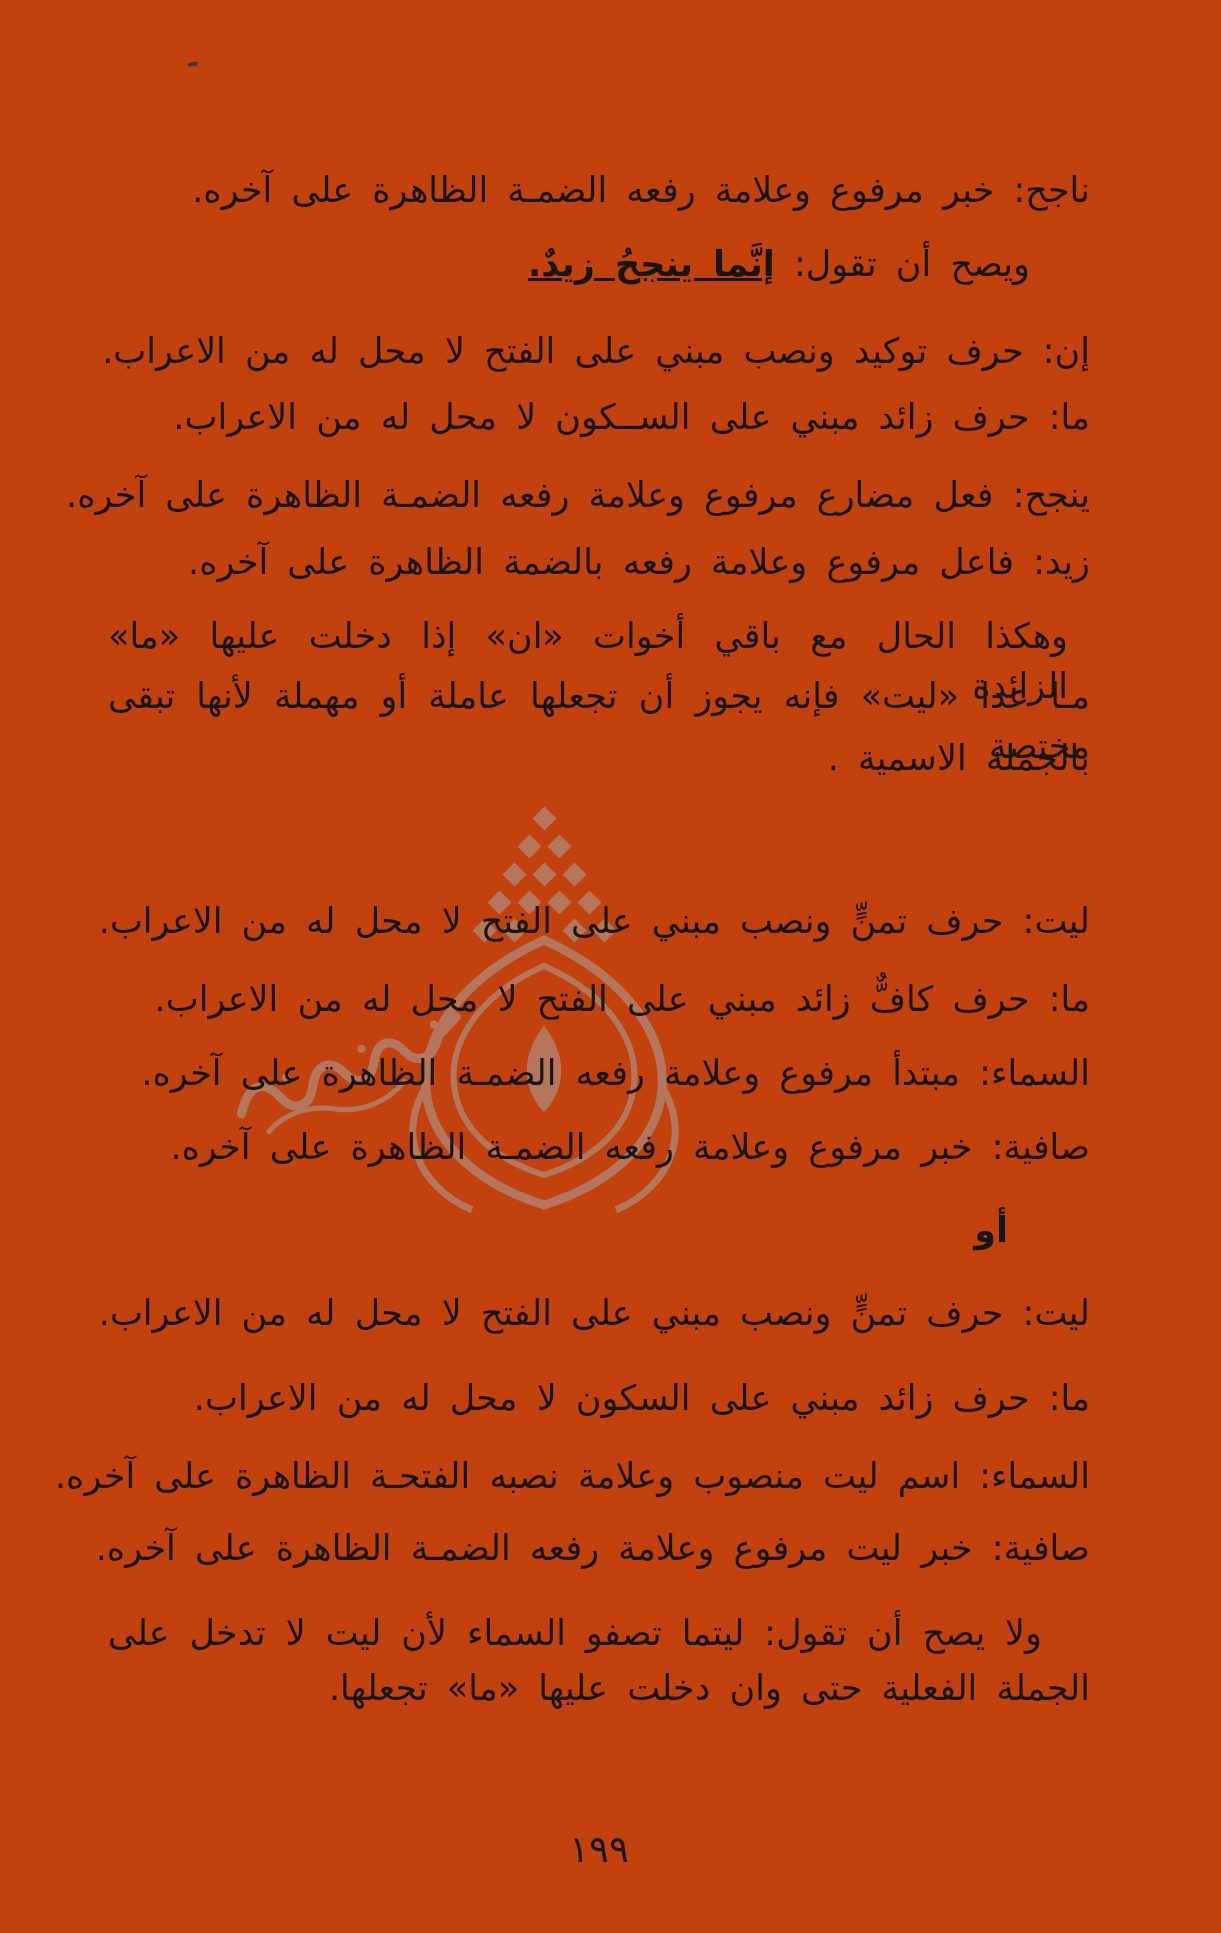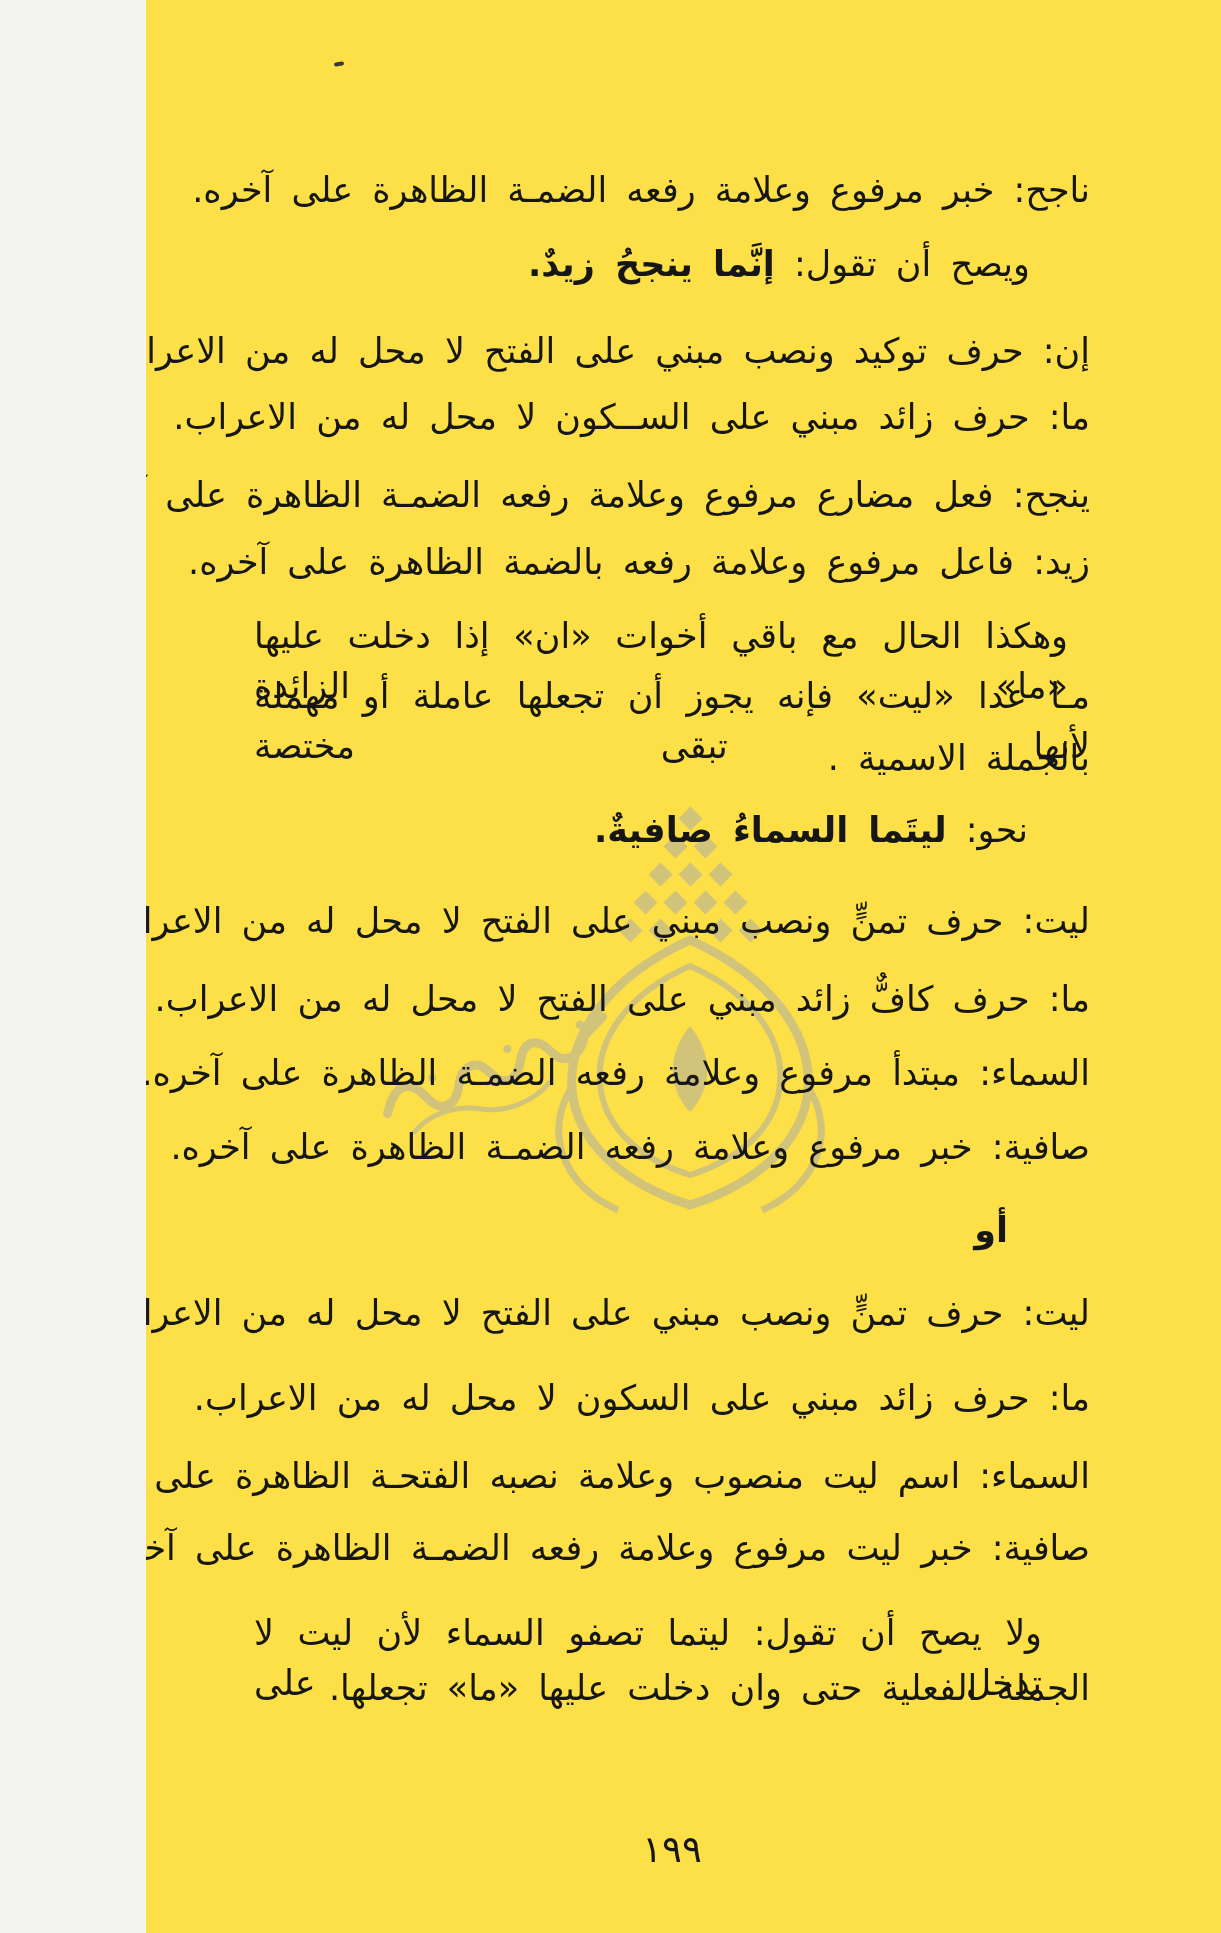--- a/index.html
+++ b/index.html
@@ -3,22 +3,22 @@
 <meta charset="utf-8">
 <style>
   html,body{margin:0;padding:0;}
   body{
     width:1221px;height:1933px;
     background:#f4f4f1;
     font-family:"DejaVu Sans", sans-serif;
   }
   .page{
     position:relative;
-    width:1075px;height:1933px;
-    background:#fde047;
+    width:1221px;height:1933px;
+    background:#c2410c;
     color:#161616;
     direction:rtl;
     overflow:hidden;
   }
   .content{
     position:absolute;
     top:0; right:131px; left:108px; bottom:0;
   }
   .line{
     position:absolute;
@@ -32,21 +32,21 @@
   .jl{ 
     white-space:normal;
     text-align:justify;
     text-align-last:justify;
   }
   .pl{ 
     white-space:normal;
     text-align:right;
     text-align-last:right;
   }
-  .emph{font-weight:bold;}
+  .emph{font-weight:bold;text-decoration:underline;}
   .sep{font-weight:bold;}
   .pagenum{
     position:absolute;
     right:0;left:0;
     text-align:center;
     font-size:37px;
     letter-spacing:2px;
   }
   .speck{
     position:absolute;
@@ -112,21 +112,20 @@
 
     <div class="line" style="top:392px">ما: حرف زائد مبني على الســكون لا محل له من الاعراب.</div>
     <div class="line" style="top:326px">إن: حرف توكيد ونصب مبني على الفتح لا محل له من الاعراب.</div>
     <div class="line" style="top:470px">ينجح: فعل مضارع مرفوع وعلامة رفعه الضمـة الظاهرة على آخره.</div>
     <div class="line" style="top:537px">زيد: فاعل مرفوع وعلامة رفعه بالضمة الظاهرة على آخره.</div>
 
     <div class="line jl" style="top:611px;padding-right:22px">وهكذا الحال مع باقي أخوات «ان» إذا دخلت عليها «ما» الزائدة</div>
     <div class="line pl" style="top:733px">بالجملة الاسمية .</div>
     <div class="line jl" style="top:671px">مـا عدا «ليت» فإنه يجوز أن تجعلها عاملة أو مهملة لأنها تبقى مختصة</div>
 
-    <div class="line" style="top:805px;padding-right:62px"><span>نحو: </span><span class="emph">ليتَما السماءُ صافيةٌ.</span></div>
 
     <div class="line" style="top:896px">ليت: حرف تمنٍّ ونصب مبني على الفتح لا محل له من الاعراب.</div>
     <div class="line" style="top:974px">ما: حرف كافٌّ زائد مبني على الفتح لا محل له من الاعراب.</div>
     <div class="line" style="top:1048px">السماء: مبتدأ مرفوع وعلامة رفعه الضمـة الظاهرة على آخره.</div>
     <div class="line" style="top:1122px">صافية: خبر مرفوع وعلامة رفعه الضمـة الظاهرة على آخره.</div>
 
     <div class="line sep" style="top:1205px;padding-right:82px">أو</div>
 
     <div class="line" style="top:1288px">ليت: حرف تمنٍّ ونصب مبني على الفتح لا محل له من الاعراب.</div>
     <div class="line" style="top:1373px">ما: حرف زائد مبني على السكون لا محل له من الاعراب.</div>

